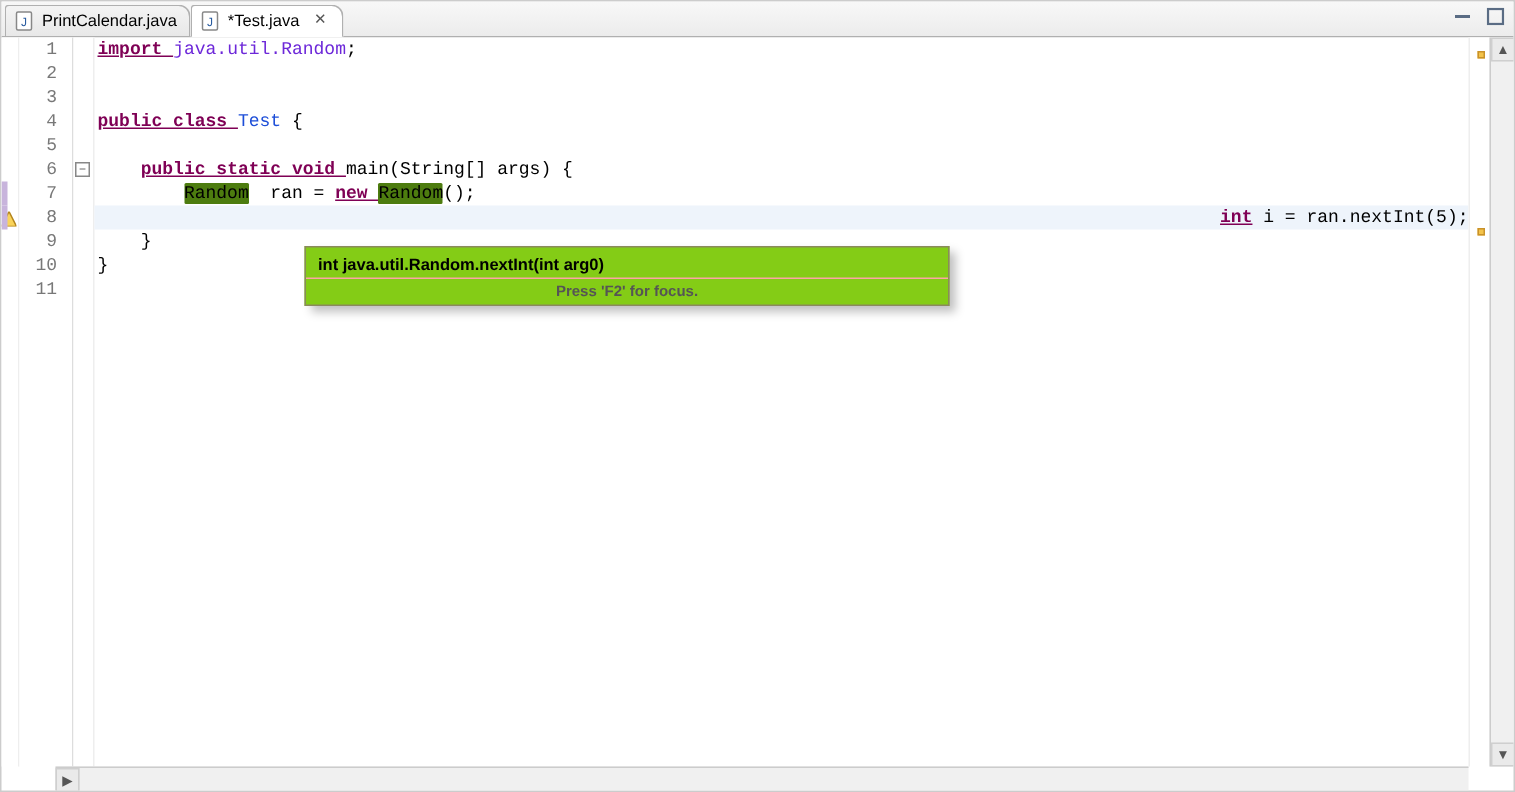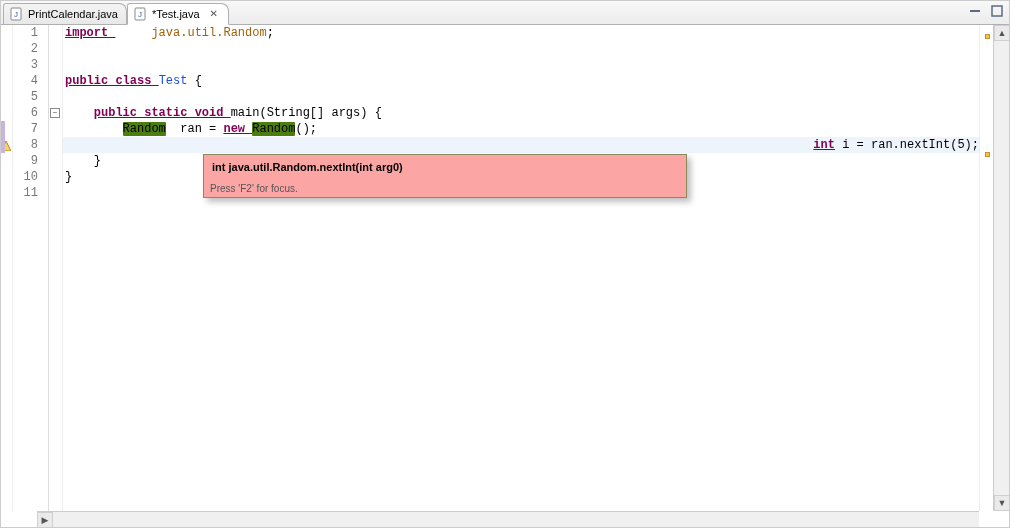--- a/index.html
+++ b/index.html
@@ -106,21 +106,21 @@
   flex:1;
   font-family: Consolas, "Courier New", monospace;
   font-size: 12px;
   color:#000;
   white-space: pre;
   position: relative;
 }
 .code .line { padding-left: 2px; }
 .kw { color: #7f0055; font-weight: bold; text-decoration: underline; }
 .cls { color:#1d4ed8; }
-.pkg { color:#a16207;margin-left:36px; }
+.pkg { color:#6d28d9; }
 .hl-line { background:#eef4fb;text-align:right; }
 .sel-occ { background:#4d7c0f; border-radius:1px; }
 .ov-ruler {
   width:14px;
   background:#fff;
   border-left:1px solid #eee;
   position:relative;
 }
 .ov-mark {
   position:absolute; right:3px; width:5px; height:5px;
@@ -143,45 +143,46 @@
   left:36px; 
   right:30px;
   bottom:0;
   height:16px;
   background:#f0f0f0;
   border-top:1px solid #ccc;
 }
 .tooltip {
   position:absolute;
   left:202px;
-  top:153px;
-  width:484px;
-  background:#fca5a5;
+  top:163px;
+  width:430px;
+  background:#84cc16;
   border:1px solid #8a8a5c;
   box-shadow: 4px 4px 6px rgba(0,0,0,.25);
   font-size:11px;
   z-index:20;
 }
 .tooltip-header {
   padding:6px 8px 2px 8px;
   font-weight:bold;
   color:#000;
 }
 .tooltip-body {
   padding:2px 8px 10px 8px;
   color:#000;
   font-style: italic;
 }
 .tooltip-footer {
-  border-top:5px solid #fca5a5;
-  text-align:left;
+  border-top:1px solid #fca5a5;
+  text-align:center;
   padding:3px 6px;
   color:#555;
   font-size:10px;
   font-style: normal;
+  font-weight: bold;
 }
 .row-bg-change {
   position:absolute;
   left:0;
   width:4px;
   height:16px;
   background:#c8b4dc;
 }
 </style>
 </head>

